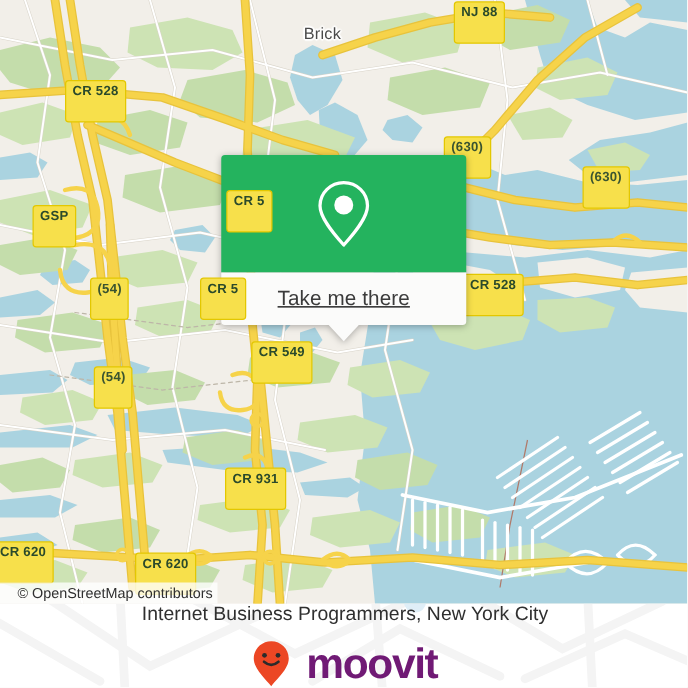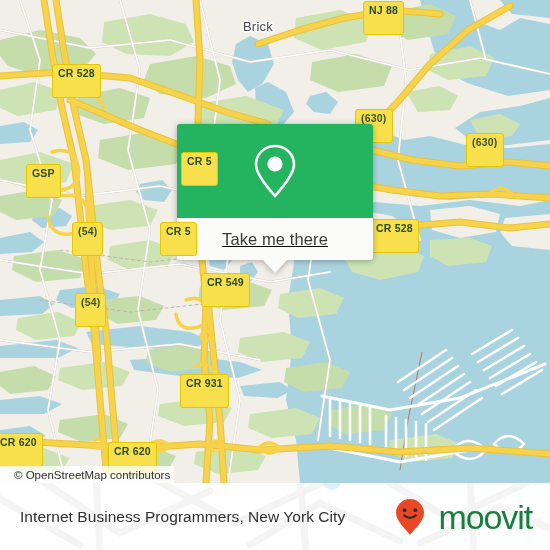--- a/index.html
+++ b/index.html
@@ -136,36 +136,37 @@
     opacity: 1;
   }
   #footer-inner {
     position: relative;
     height: 67px;
     display: flex;
     align-items: center;
     justify-content: space-between;
     padding: 0 18px 0 20px;
     box-sizing: border-box;
+    flex-direction: column;
   }
   #footer-title {
     color: #2f2f2f;
     font-size: 15.5px;
     letter-spacing: 0.05px;
     white-space: nowrap;
   }
   #brand {
     display: flex;
     align-items: center;
     gap: 1px;
   }
   #brand-name {
-    color: #15803d;
+    color: #701a75;
     font-size: 34px;
-    font-weight: normal;
+    font-weight: bold;
     letter-spacing: -1.1px;
     line-height: 1;
     margin-left: 12px;
   }
 </style>
 </head>
 <body>
 
 <div id="screen">
 

